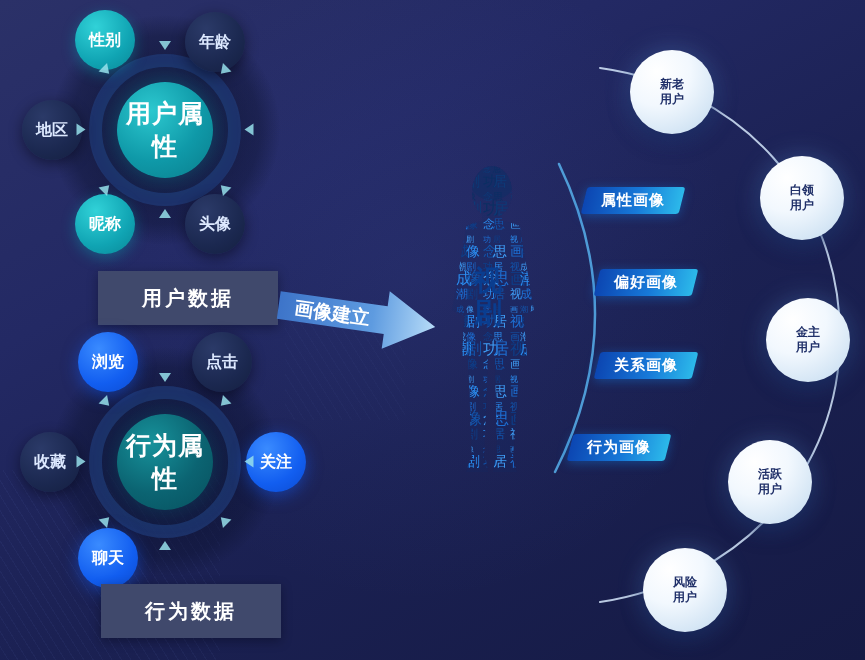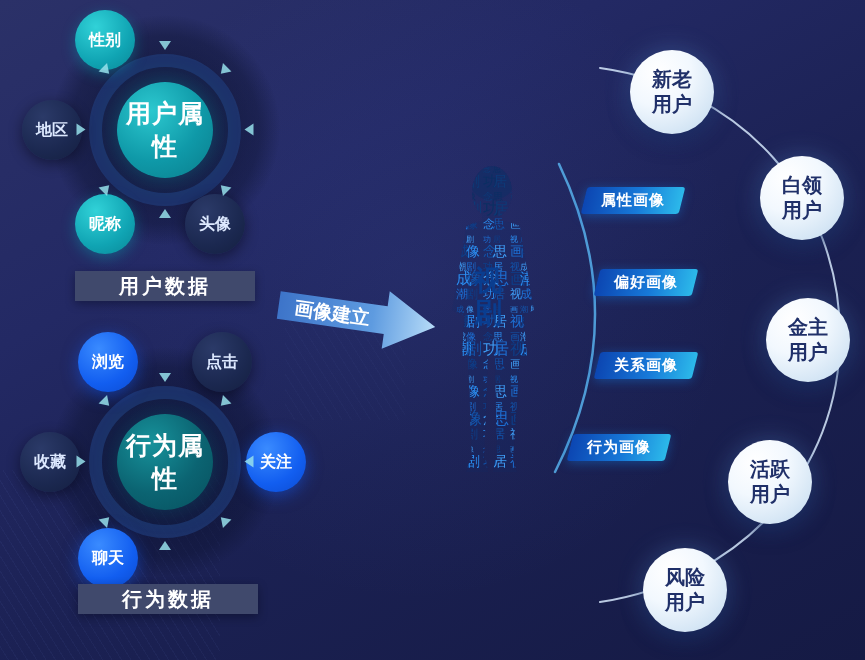--- a/index.html
+++ b/index.html
@@ -56,24 +56,24 @@
   .n-nickname{left:75px;top:194px;}.n-avatar{left:185px;top:194px;}
   .n-browse{left:78px;top:332px;}  .n-click{left:192px;top:332px;}
   .n-fav{left:20px;top:432px;}     .n-follow{left:246px;top:432px;}
   .n-chat{left:78px;top:528px;}    .n-recharge{left:188px;top:528px;}
 
   .arr{position:absolute;width:0;height:0;
     border-left:6px solid transparent;border-right:6px solid transparent;
     border-top:9px solid rgba(150,225,235,.85);}
 
   
-  .caption{position:absolute;width:180px;height:30px;background:#40496c;
+  .caption{position:absolute;width:180px;height:54px;background:#40496c;
     display:flex;align-items:center;justify-content:center;
     color:#fff;font-size:20px;font-weight:700;letter-spacing:3px;
-    box-shadow:0 3px 10px rgba(0,0,15,.35);}
+    box-shadow:0 3px 10px rgba(0,0,15,.35);margin-left:23px;}
   .caption.top{left:75px;top:271px;} .caption.bottom{left:78px;top:584px;}
 
   
   .flow-arrow{position:absolute;left:276px;top:283px;width:162px;height:66px;transform:rotate(8deg);}
 
   
   .person{position:absolute;left:428px;top:160px;}
   .arc-small{position:absolute;left:545px;top:158px;}
   .arc-big{position:absolute;left:582px;top:48px;}
 
@@ -83,39 +83,42 @@
     background:linear-gradient(90deg,#0c46b2 0%,#1779d8 55%,#2cb9ea 100%);
     box-shadow:0 2px 10px rgba(20,120,220,.45);}
   .tag > span{transform:skewX(14deg);color:#fff;font-size:15px;font-weight:700;letter-spacing:1px;}
   .tag1{left:584px;top:187px;} .tag2{left:597px;top:269px;}
   .tag3{left:597px;top:352px;} .tag4{left:570px;top:434px;}
 
   
   .segment{position:absolute;width:84px;height:84px;border-radius:50%;
     display:flex;flex-direction:column;align-items:center;justify-content:center;
     background:radial-gradient(circle at 32% 26%,#ffffff 0%,#f2f8fe 40%,#d5e6f5 75%,#c0d8ee 100%);
-    color:#203069;font-size:20px;font-weight:700;line-height:1.25;
+    color:#203069;font-size:12px;font-weight:700;line-height:1.25;
     box-shadow:0 8px 20px rgba(8,25,80,.5), 0 0 26px rgba(130,190,255,.28);}
   .seg1{left:630px;top:50px;}  .seg2{left:760px;top:156px;}
   .seg3{left:766px;top:298px;} .seg4{left:728px;top:440px;}
   .seg5{left:643px;top:548px;}
 </style>
 </head>
 <body>
 
 <div id="canvas">
 
   <div class="hatch bl"></div>
   <div class="hatch mr"></div>
 
   <div class="plate top"></div>
   <div class="ring top"></div>
 
   <div class="node n-gender" data-variant="teal">
     <span>性别</span>
+  </div>
+  <div class="node n-age" data-variant="dark">
+    <span>年龄</span>
   </div>
   <div class="node n-region" data-variant="dark">
     <span>地区</span>
   </div>
   <div class="node n-nickname" data-variant="teal">
     <span>昵称</span>
   </div>
   <div class="node n-avatar" data-variant="dark">
     <span>头像</span>
   </div>

